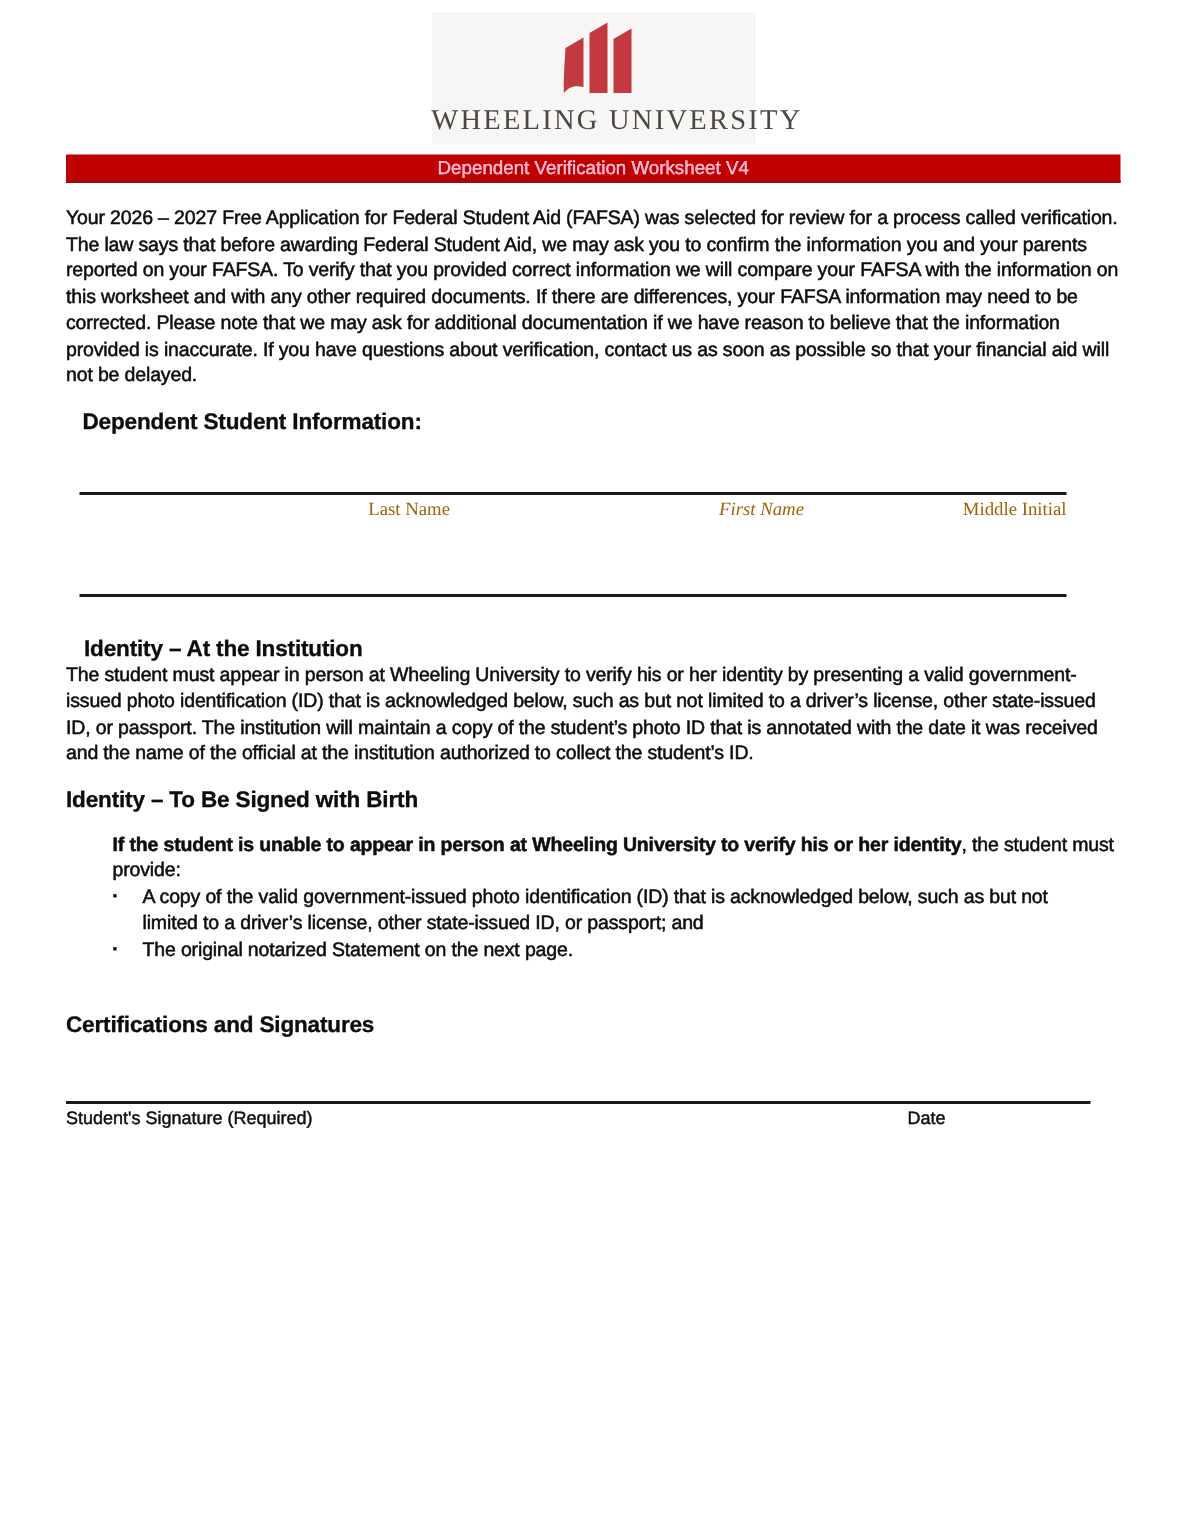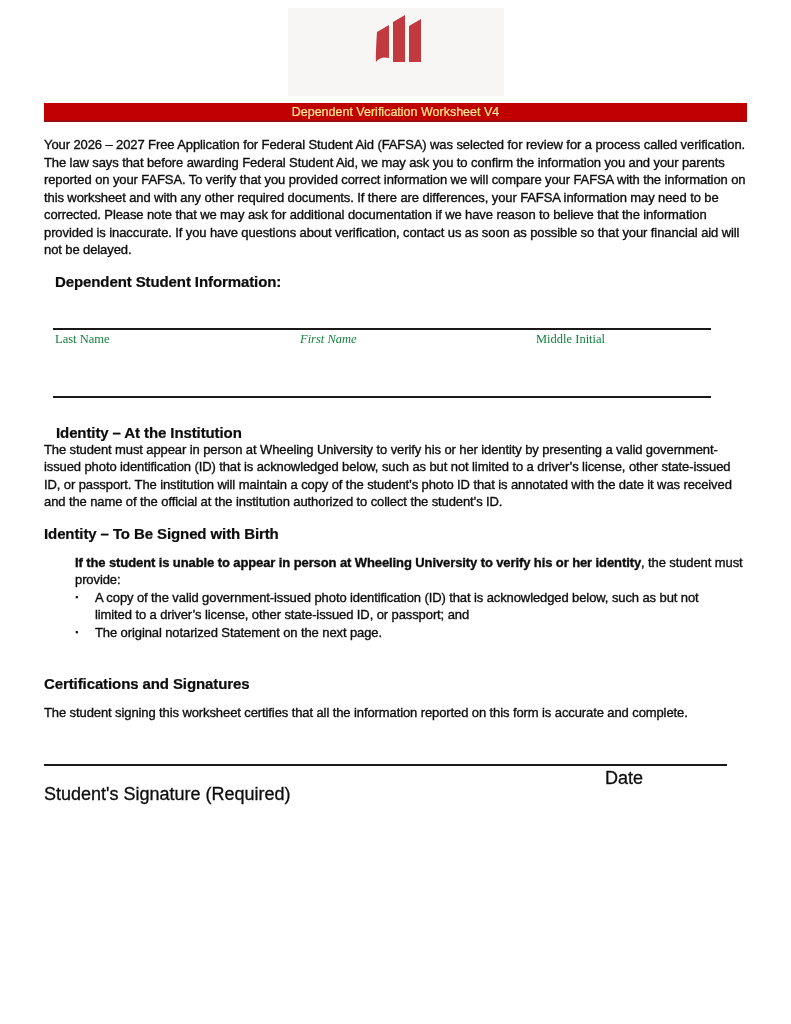--- a/index.html
+++ b/index.html
@@ -38,21 +38,21 @@
   }
 
   
   .banner {
     margin-top: 7px;
     height: 19px;
     line-height: 19px;
     background: #c00000;
     border-bottom: 2px solid #9e0b0e;
     text-align: center;
-    color: #fde047;
+    color: #f9a8d4;
     font-size: 12.5px;
     -webkit-text-stroke: 0.2px #fff;
   }
 
   
   .doc-text {
     font-size: 13px;
     line-height: 17.5px;
     letter-spacing: -0.1px;
     -webkit-text-stroke: 0.35px #0d0d0d;
@@ -72,23 +72,24 @@
 
   
   .field-block { margin-left: 9px; margin-right: 36px; }
   .write-strip { height: 38px; }
   .write-strip.tall { height: 48px; }
   .field-line { border-top: 2px solid #1a1a1a; }
   .field-labels {
     display: flex;
     font-family: "Liberation Serif", serif;
     font-size: 12.5px;
-    color: #15803d;
+    color: #a16207;
     padding-top: 2px;
     height: 18px;
+    text-align: right;
   }
   .field-labels .c1 { width: 247px; padding-left: 2px; }
   .field-labels .c2 { width: 236px; font-style: italic; }
   .field-labels .c3 { flex: 1; }
 
   
   .notary-block { margin-top: 12px; margin-left: 31px; }
   .bullet-list { margin-top: 0; }
   .bullet-item { display: flex; }
   .bullet-glyph {
@@ -98,40 +99,41 @@
     line-height: 17.5px;
   }
   .bullet-text { flex: 1; padding-right: 30px; }
 
   
   .sig-block { margin-right: 20px; }
   .sig-strip { height: 42px; }
   .sig-line { border-top: 2.5px solid #1a1a1a; }
   .sig-labels {
     position: relative;
-    padding-top: 18px;
-    font-size: 18px;
+    padding-top: 2px;
+    font-size: 12px;
     height: 20px;
     -webkit-text-stroke: 0.3px #0d0d0d;
   }
   .sig-date { position: absolute; left: 561px; top: 2px; }
 
   .bold { font-weight: bold; }
 </style>
 </head>
 <body>
 
 <div class="page">
 
   <div class="logo-block">
     <svg class="logo-mark" width="66" height="56" viewBox="0 0 66 56">
       <path d="M14 20 L26 13 L26 46 C20 44.5 16 46 13 50 C12.5 44 13.5 28 14 20 Z" style="fill: rgb(194, 58, 63);"></path>
       <path d="M30 10 L42 3 L42 50 L30 50 Z" style="fill: rgb(194, 58, 63);"></path>
       <path d="M46 14 L58 7 L58 50 L46 50 Z" style="fill: rgb(194, 58, 63);"></path>
     </svg>
+    <div class="wordmark" style="color: rgb(74, 71, 68);">WHEELING UNIVERSITY</div>
   </div>
 
   <div class="banner" style="background-color: rgb(192, 0, 0);">
     <span>Dependent Verification Worksheet V4</span>
   </div>
 
   <p class="doc-text intro">Your 2026 – 2027 Free Application for Federal Student Aid (FAFSA) was selected for review for a process called verification. The law says that before awarding Federal Student Aid, we may ask you to confirm the information you and your parents reported on your FAFSA. To verify that you provided correct information we will compare your FAFSA with the information on this worksheet and with any other required documents. If there are differences, your FAFSA information may need to be corrected. Please note that we may ask for additional documentation if we have reason to believe that the information provided is inaccurate. If you have questions about verification, contact us as soon as possible so that your financial aid will not be delayed.</p>
 
   <h2 class="sec-heading h-dep">Dependent Student Information:</h2>
 
@@ -163,21 +165,20 @@
         <span class="bullet-text doc-text">A copy of the valid government-issued photo identification (ID) that is acknowledged below, such as but not limited to a driver’s license, other state-issued ID, or passport; and</span>
       </div>
       <div class="bullet-item">
         <span class="bullet-glyph">▪</span>
         <span class="bullet-text doc-text">The original notarized Statement on the next page.</span>
       </div>
     </div>
   </div>
 
   <h2 class="sec-heading h-cert">Certifications and Signatures</h2>
-  <p class="doc-text" style="margin-top:12px">The student signing this worksheet certifies that all the information reported on this form is accurate and complete.</p>
 
   <div class="sig-block">
     <div class="sig-strip"></div>
     <div class="sig-line"></div>
     <div class="sig-labels">
       <span>Student's Signature (Required)</span>
       <span class="sig-date">Date</span>
     </div>
   </div>
 

